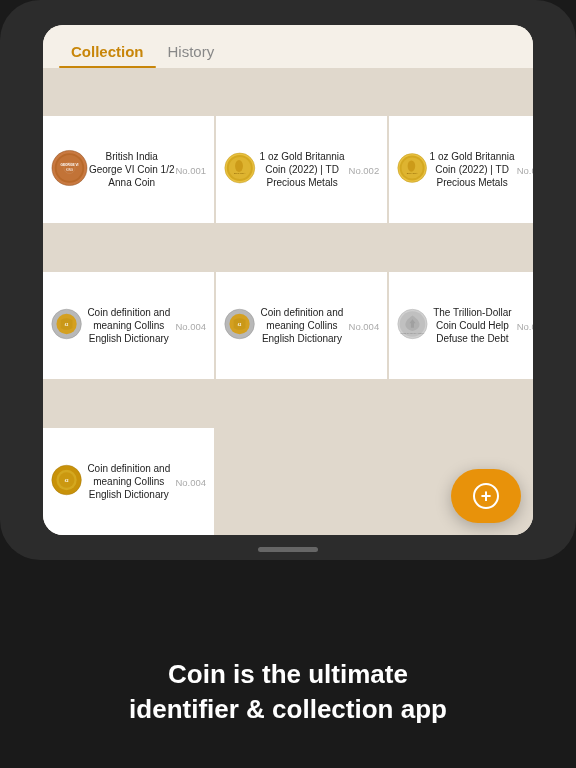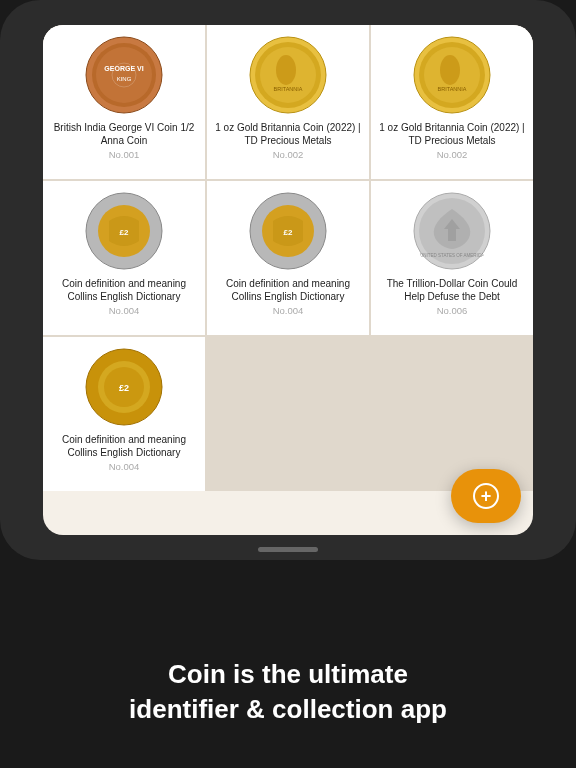--- a/index.html
+++ b/index.html
@@ -72,22 +72,23 @@
       gap: 2px;
       background: #e0d8cc;
       overflow-y: auto;
       height: calc(100% - 44px);
     }
 
     .coin-cell {
       background: #fff;
       padding: 10px 8px 8px;
       display: flex;
-      flex-direction: column;
-      align-items: center;
+      flex-direction: row;
+      align-items: center;
+      margin-top: 47px;
     }
 
     .coin-image {
       width: 80px;
       height: 80px;
       border-radius: 50%;
       margin-bottom: 6px;
       display: flex;
       align-items: center;
       justify-content: center;
@@ -180,20 +181,24 @@
       background: #666;
       border-radius: 3px;
     }
   </style>
 </head>
 <body>
 
 <div class="phone-container">
   <div class="phone-screen">
 
+    <div class="tabs">
+      <div class="tab active">Collection</div>
+      <div class="tab">History</div>
+    </div>
 
     <div class="coins-grid" id="coins-grid">
     <div class="coin-cell">
           <div class="coin-image">
             <svg class="coin-svg" viewBox="0 0 80 80">
       <circle cx="40" cy="40" r="38" fill="#c87941" stroke="#8a4a1a" stroke-width="1"></circle>
       <circle cx="40" cy="40" r="32" fill="#b8692a"></circle>
       <circle cx="40" cy="40" r="28" fill="#c87941" fill-opacity="0.6"></circle>
       <text x="40" y="36" text-anchor="middle" font-size="7" fill="#fff" font-weight="bold">GEORGE VI</text>
       <text x="40" y="46" text-anchor="middle" font-size="6" fill="#fff">KING</text>

